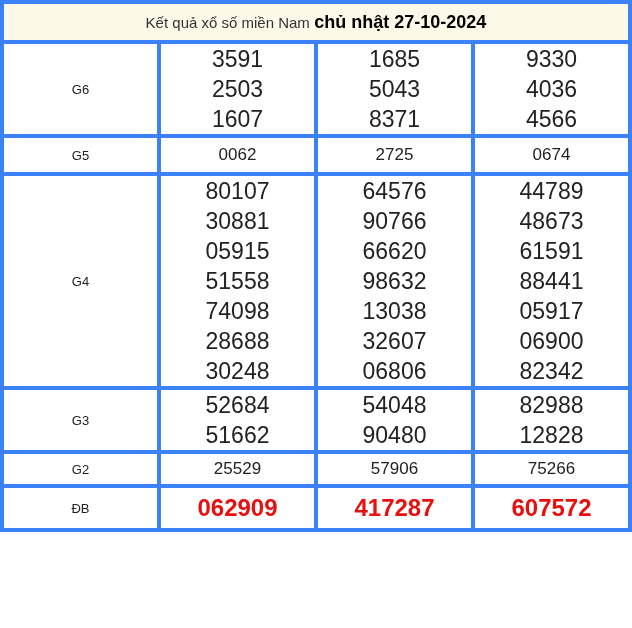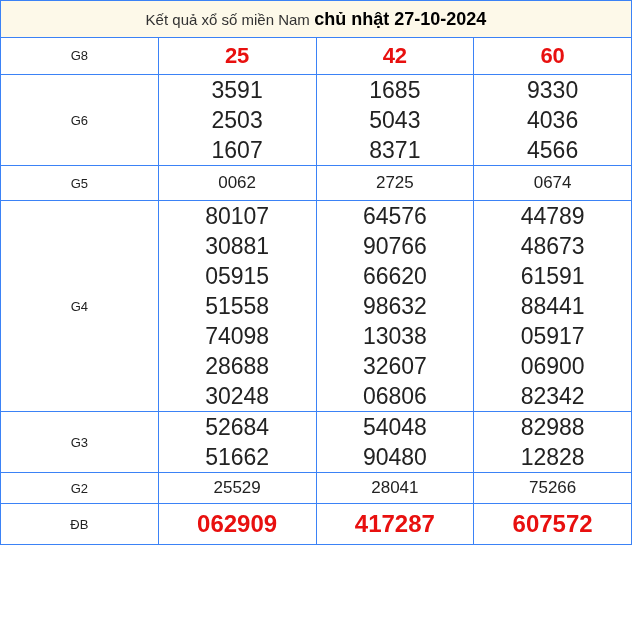--- a/index.html
+++ b/index.html
@@ -12,21 +12,21 @@
     background: #ffffff;
     font-family: "Liberation Sans", sans-serif;
     color: #000000;
   }
   #lottery-table {
     width: 632px;
     border-collapse: collapse;
     table-layout: fixed;
   }
   #lottery-table td, #lottery-table th {
-    border: 1px solid #3b82f6;
+    border: 4px solid #3b82f6;
     text-align: center;
     vertical-align: middle;
     padding: 0;
   }
   .title-cell {
     background: #fdf9e9;
     height: 36px;
     font-size: 16px;
     font-weight: normal;
     border-top: none;
@@ -102,26 +102,20 @@
 
 <table id="lottery-table">
   <tbody>
     <tr>
       <td class="title-cell" colspan="4">
         <span class="title-plain">Kết quả xổ số miền Nam</span>
         <span class="title-date">chủ nhật 27-10-2024</span>
       </td>
     </tr>
 
-    <tr class="g8">
-      <td class="label-col label">G8</td>
-      <td class="num">25</td>
-      <td class="num">42</td>
-      <td class="num">60</td>
-    </tr>
 
 
     <tr>
       <td class="label-col">G6</td>
       <td class="stack">
         <div>3591</div>
         <div>2503</div>
         <div>1607</div>
       </td>
       <td class="stack">
@@ -186,21 +180,21 @@
       </td>
       <td class="stack">
         <div>82988</div>
         <div>12828</div>
       </td>
     </tr>
 
     <tr class="row-g2">
       <td class="label-col">G2</td>
       <td class="num">25529</td>
-      <td class="num">28041</td>
+      <td class="num">57906</td>
       <td class="num">75266</td>
     </tr>
 
 
     <tr class="db">
       <td class="label-col label">ĐB</td>
       <td class="num">062909</td>
       <td class="num">417287</td>
       <td class="num">607572</td>
     </tr>

